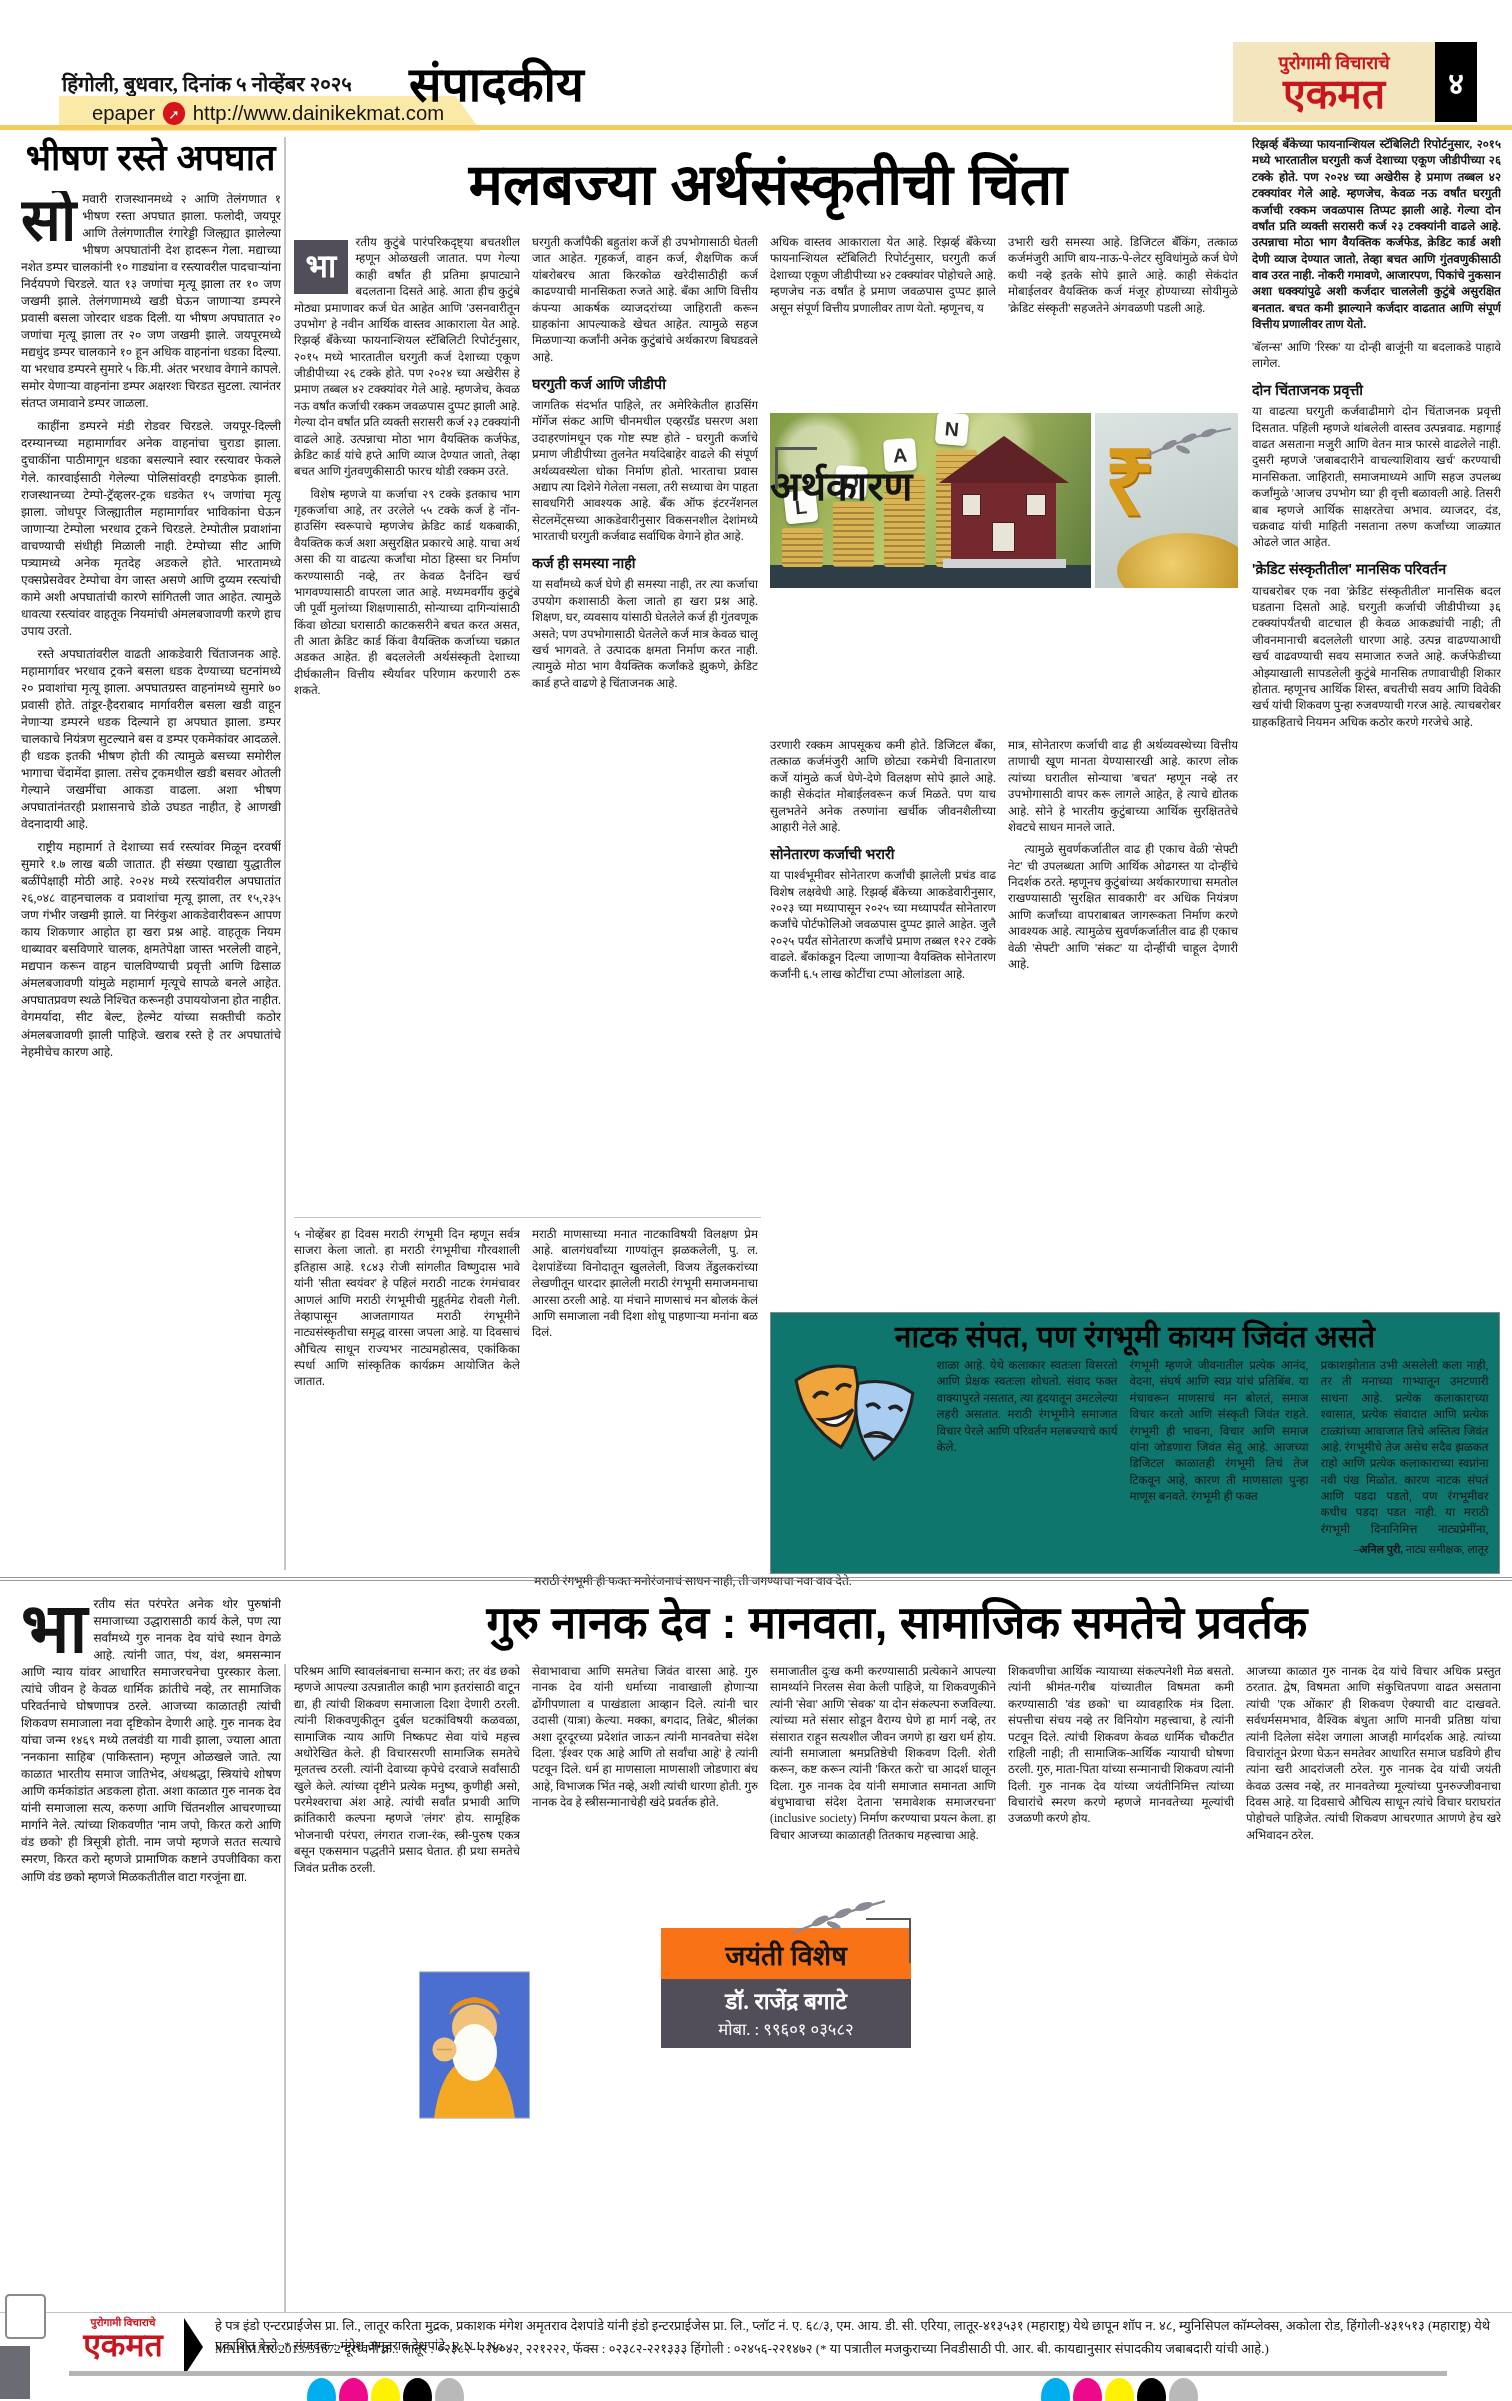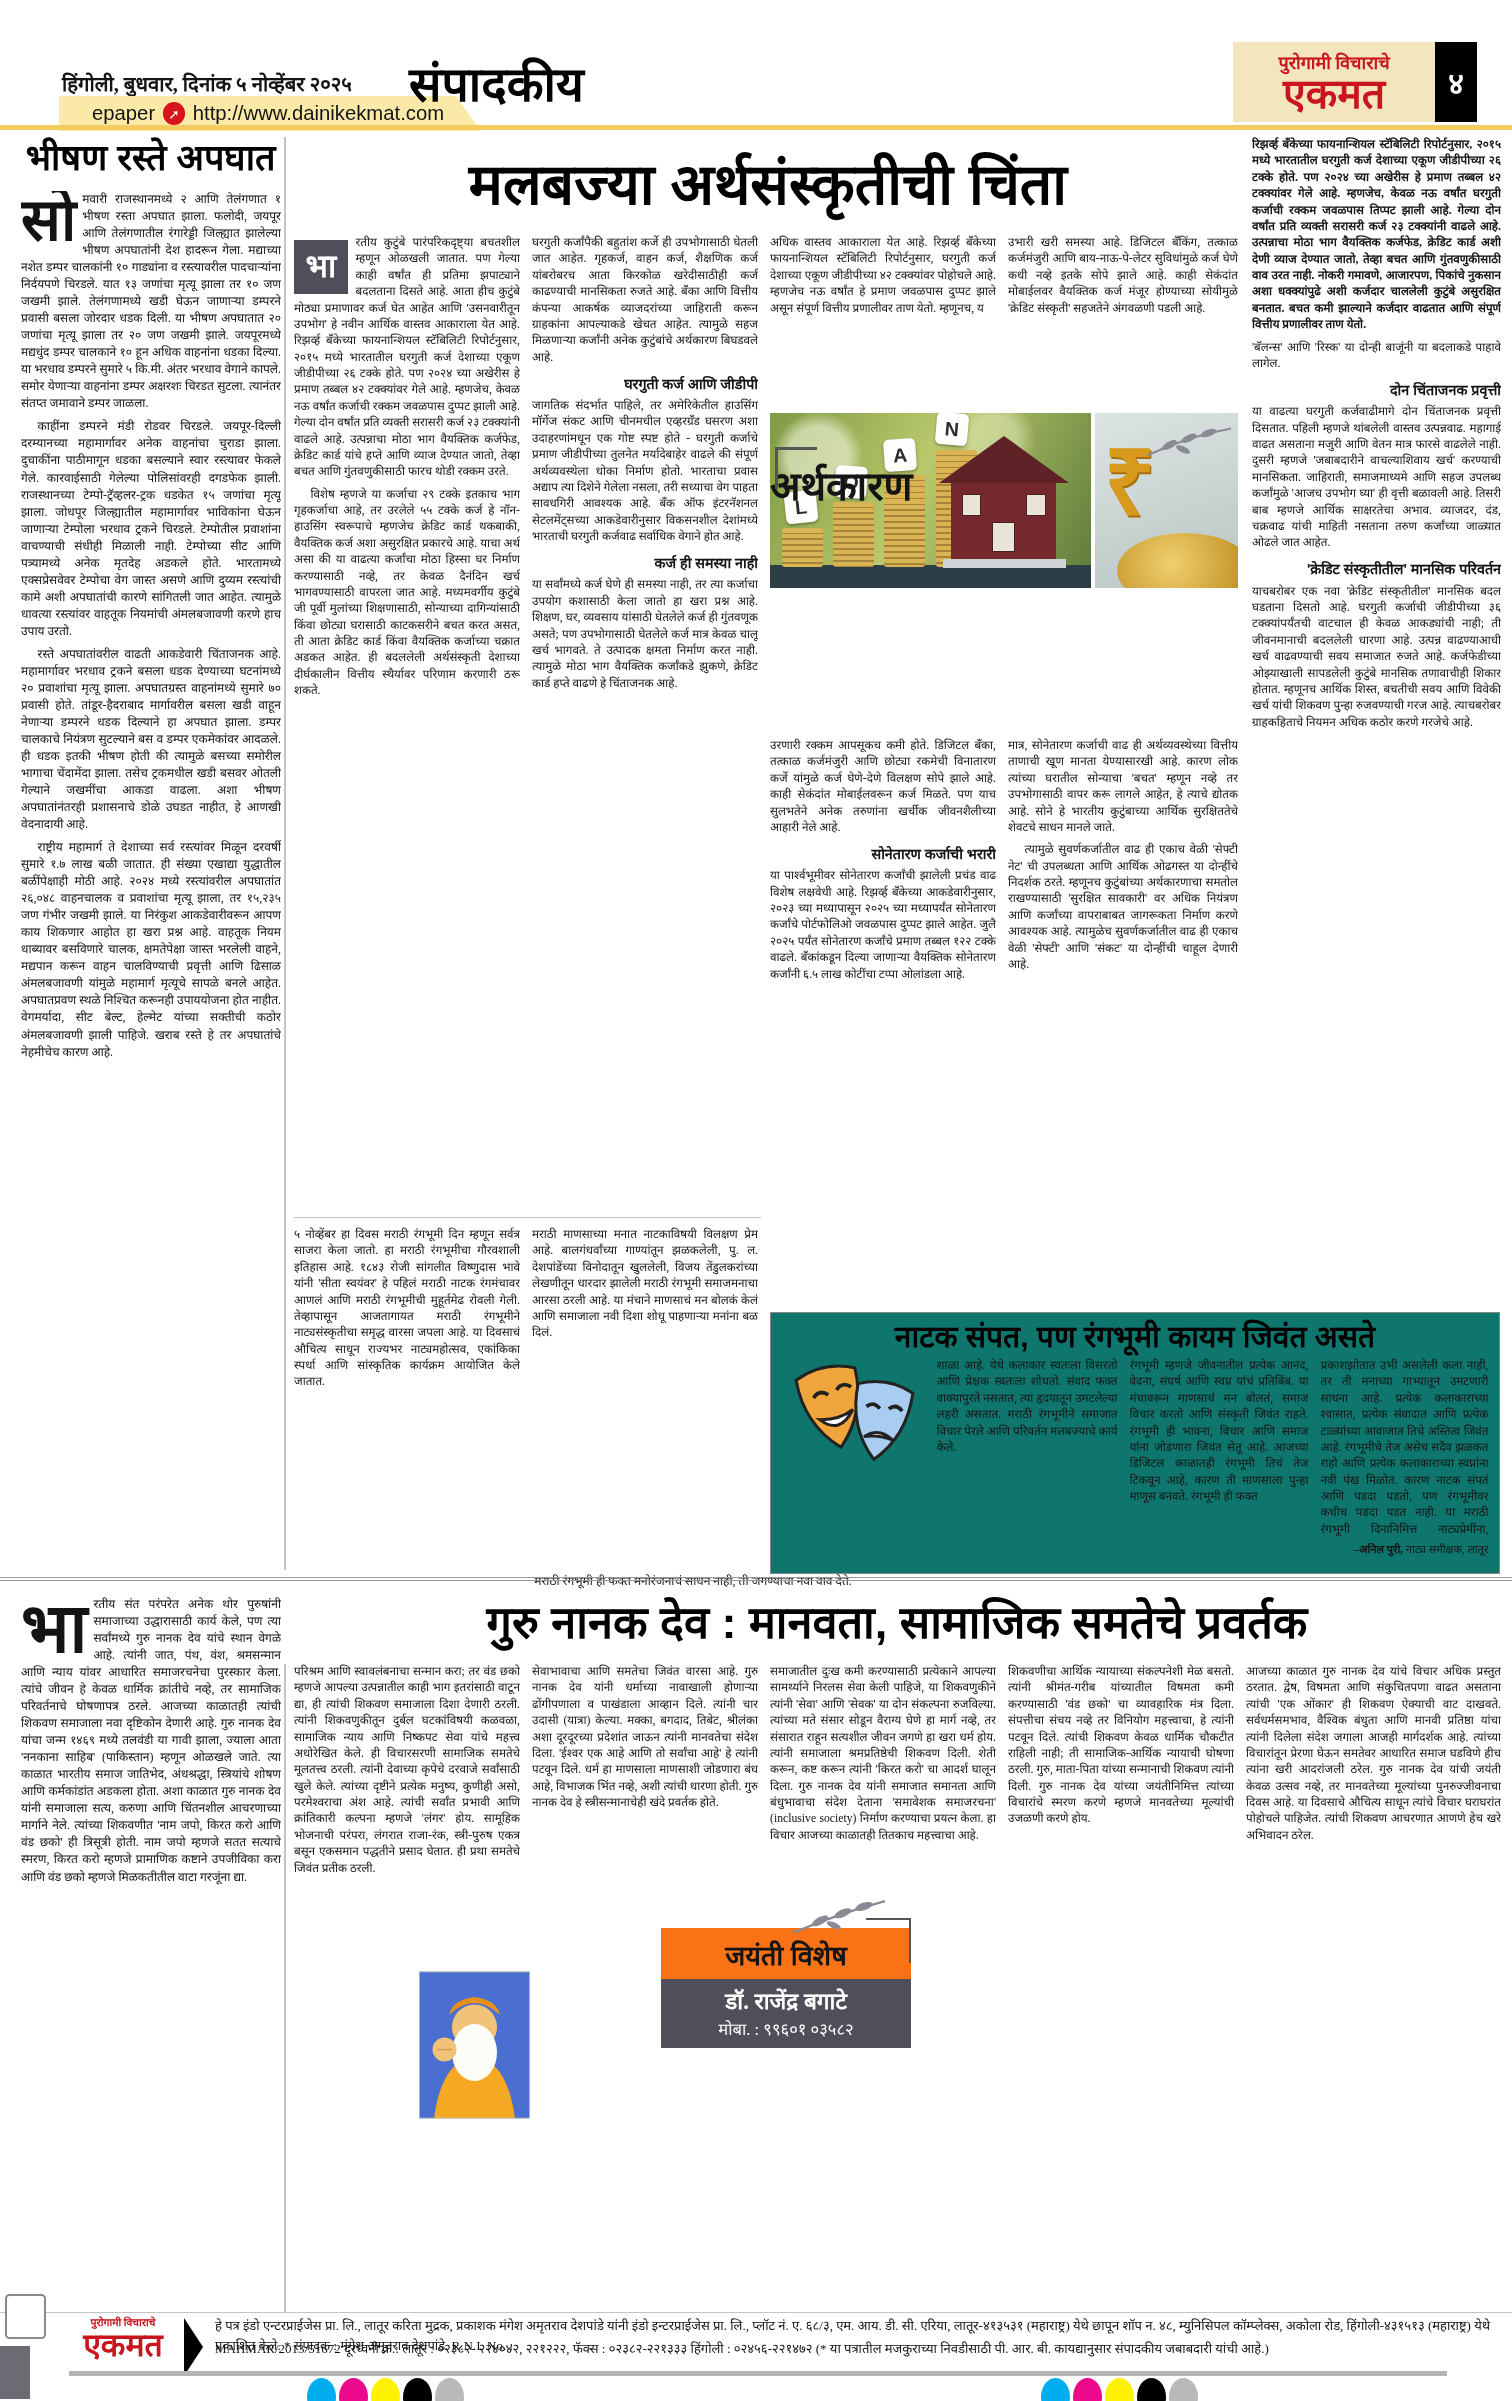--- a/index.html
+++ b/index.html
@@ -5,21 +5,21 @@
   *{margin:0;padding:0;box-sizing:border-box}
   html,body{background:#ddd}
   .page{position:relative;width:1512px;height:2401px;margin:0 auto;background:#fff;overflow:hidden;
         font-family:"Liberation Serif",serif;color:#141414}
   .abs{position:absolute}
   .sans{font-family:"Liberation Sans",sans-serif}
   .body-txt{font-size:12px;line-height:1.42;text-align:justify;overflow:hidden}
   .body-sm{font-size:11.7px;line-height:1.4;text-align:justify;overflow:hidden}
   .body-txt p, .body-sm p{margin-bottom:6px;text-indent:16.6px}
   .body-txt p.noind, .body-sm p.noind{text-indent:0}
-  .subhead{font-weight:900;text-align:right;font-size:14.3px;margin:7.5px 0 4.5px;font-family:"Liberation Sans",sans-serif}
+  .subhead{font-weight:900;text-align:left;font-size:14.3px;margin:7.5px 0 4.5px;font-family:"Liberation Sans",sans-serif}
   .lead-bold{font-weight:700}
   .dropcap{float:left;font-weight:900;font-size:59px;line-height:.82;padding:4.5px 6px 0 0;font-family:"Liberation Sans",sans-serif}
   .dropcap-box{float:left;width:54px;height:54px;background:#514E5A;color:#fff;font-weight:900;font-size:32px;
                display:flex;align-items:center;justify-content:center;margin:4.5px 7.5px 3px 0;font-family:"Liberation Sans",sans-serif}
   .vrule{position:absolute;width:1.5px;background:#c4c4c4}
   .hrule{position:absolute;height:1.5px;background:#c4c4c4}
   .headline{font-weight:900;color:#000;font-family:"Liberation Sans",sans-serif;text-align:center;line-height:1.05}
   
   .epaper-strip{position:absolute;left:59px;top:96px;width:422px;height:35px;background:#FBE9A8;
                 display:flex;align-items:center;gap:7.5px;padding-left:33px;font-size:20.3px;

